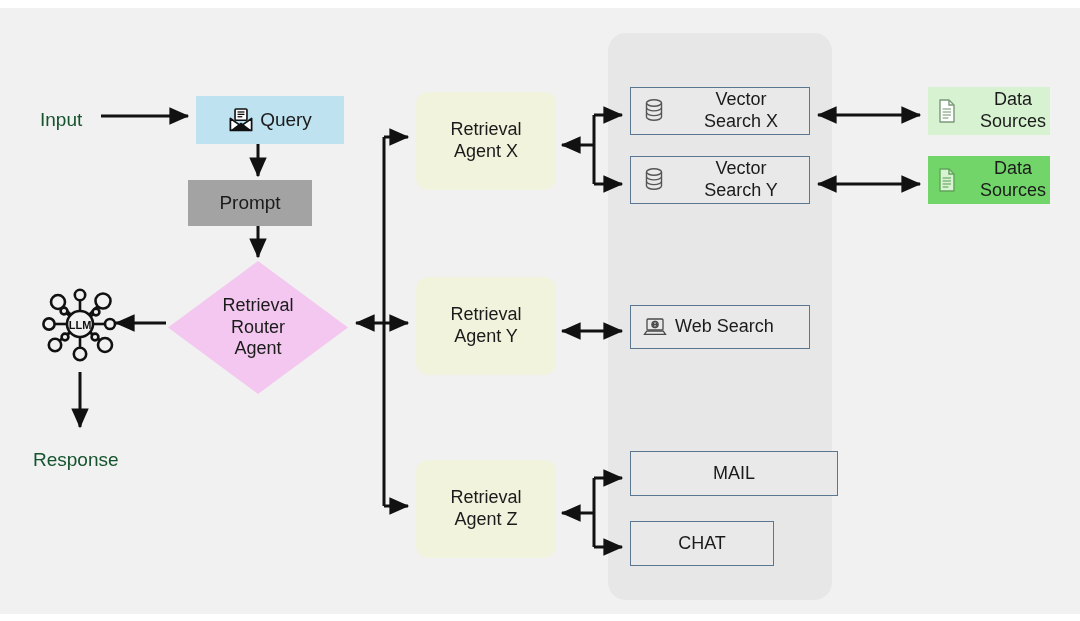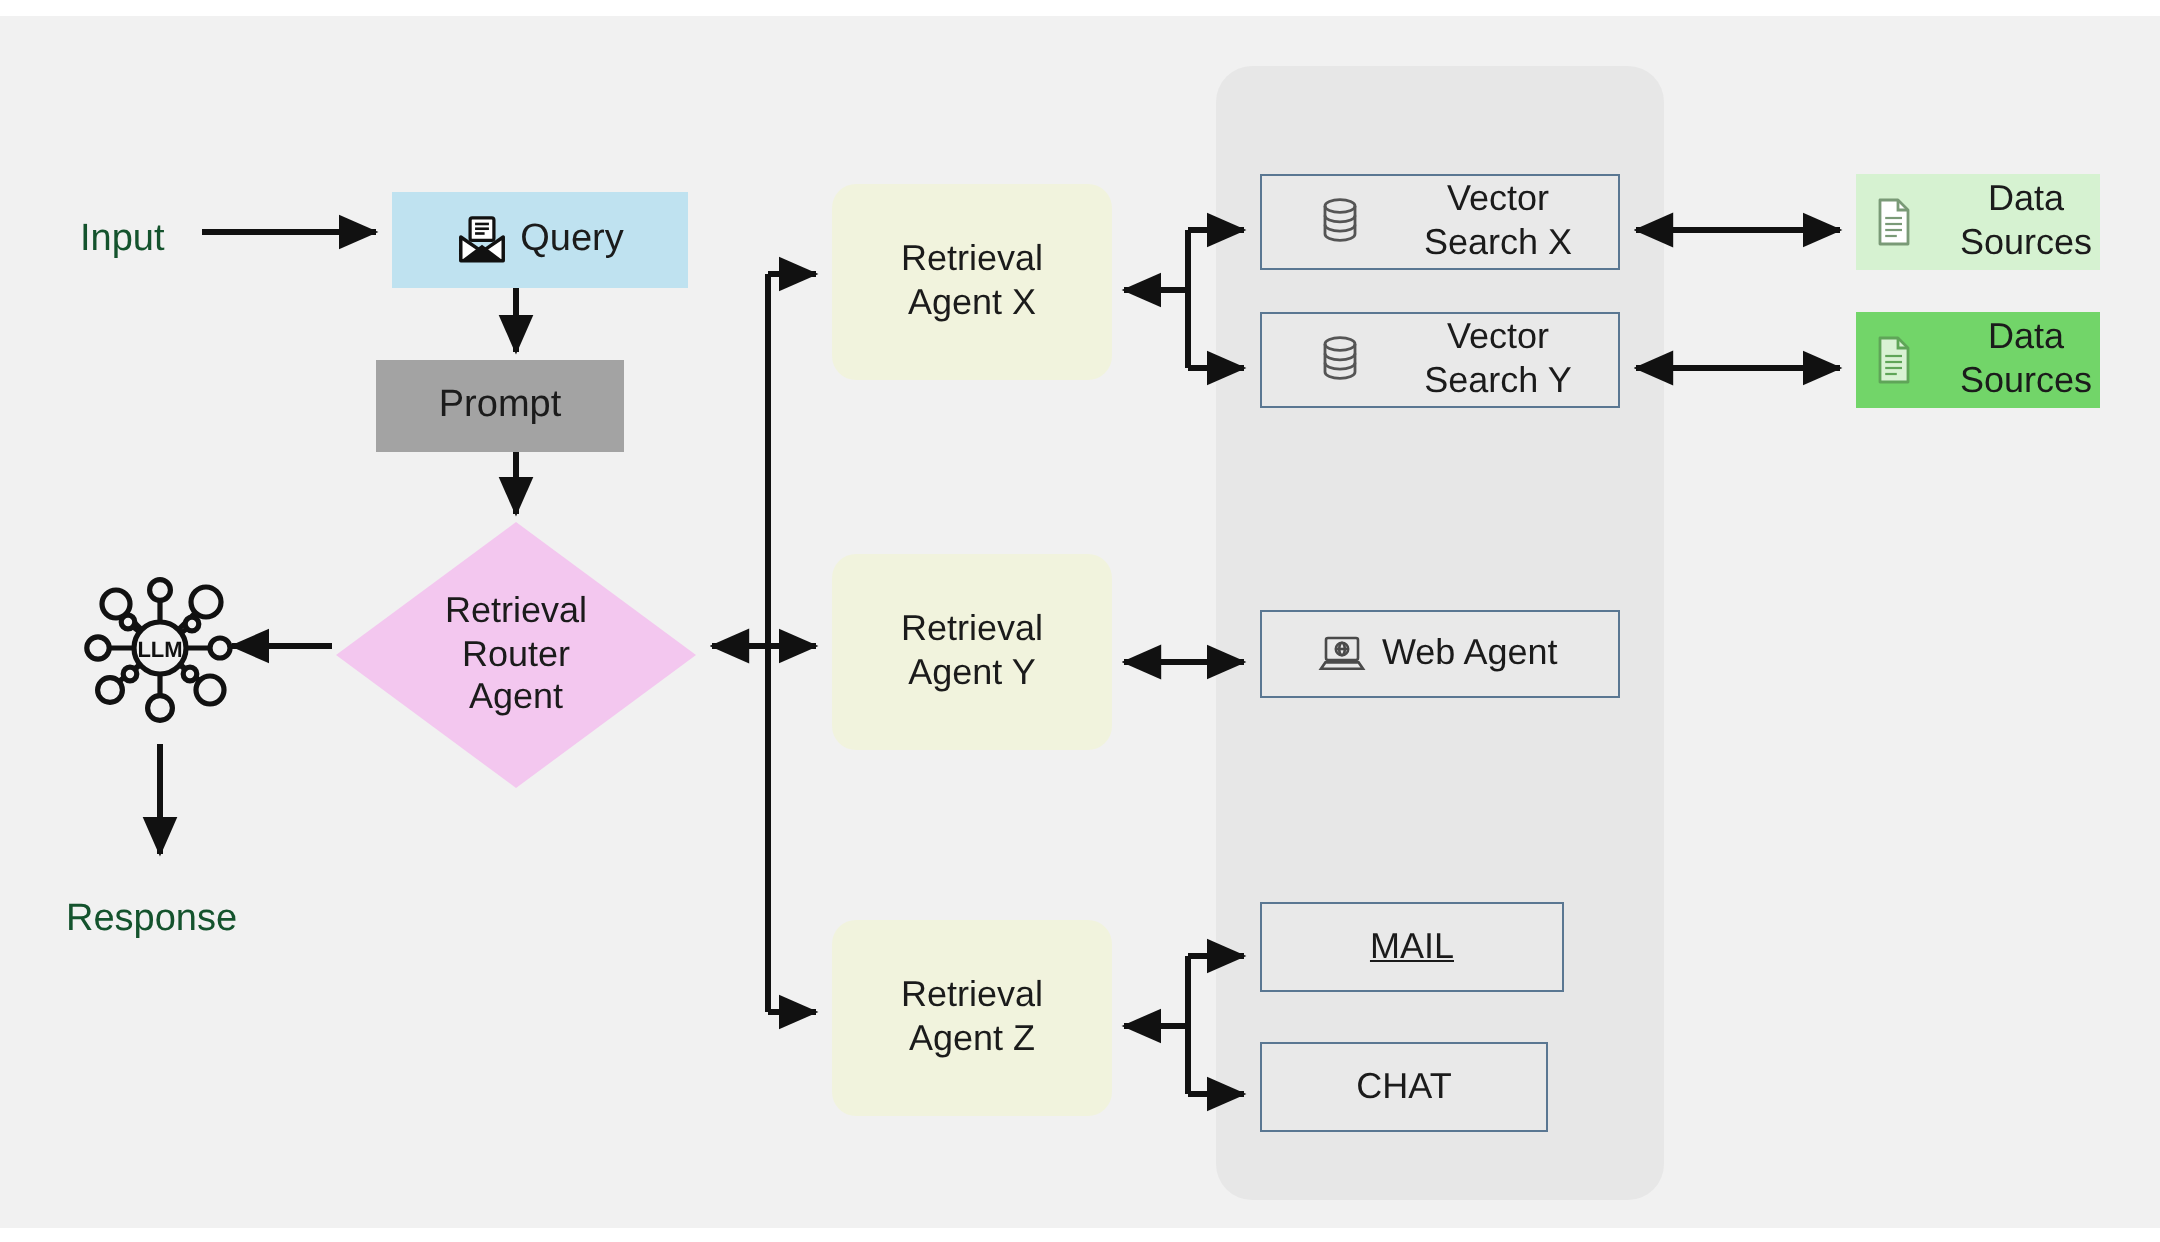--- a/index.html
+++ b/index.html
@@ -96,25 +96,25 @@
   }
   #agent-x { left: 416px; top: 84px; }
   #agent-y { left: 416px; top: 269px; }
   #agent-z { left: 416px; top: 452px; }
 
   .tool-box {
     background: #e9e9e9;
     border: 1.5px solid #5a7792;
     font-size: 18px;
   }
-  .tool-box.withicon { justify-content: flex-start; padding-left: 28px; gap: 8px; }
+  .tool-box.withicon { justify-content: flex-start; padding-left: 12px; gap: 8px; }
   #vector-x { left: 630px; top: 79px; width: 180px; height: 48px; }
   #vector-y { left: 630px; top: 148px; width: 180px; height: 48px; }
   #web-search { left: 630px; top: 297px; width: 180px; height: 44px; }
-  #mail-box  { left: 630px; top: 443px; width: 152px; height: 45px; text-decoration: underline; }
+  #mail-box  { left: 630px; top: 443px; width: 208px; height: 45px; }
   #chat-box  { left: 630px; top: 513px; width: 144px; height: 45px; }
 
   .ds-box {
     width: 122px; height: 48px;
     font-size: 18px;
     justify-content: flex-start;
     padding-left: 8px;
     gap: 18px;
   }
   #ds-1 { left: 928px; top: 79px; background: #d6f2d1; }
@@ -317,21 +317,21 @@
         <svg width="24" height="22" viewBox="0 0 24 22">
           <g fill="none" stroke="#4a4a4a" stroke-width="1.3">
             <rect x="4" y="3" width="16" height="11" rx="1"></rect>
             <circle cx="12" cy="8.5" r="3.1"></circle>
             <ellipse cx="12" cy="8.5" rx="1.4" ry="3.1"></ellipse>
             <line x1="8.9" y1="8.5" x2="15.1" y2="8.5"></line>
             <path d="M1.5 18.4 h21 l-2.2 -3.2 h-16.6 z"></path>
           </g>
         </svg>
       </span>
-      <span class="lbl">Web Agent</span>
+      <span class="lbl">Web Search</span>
     </div>
 
     <div class="node tool-box" id="mail-box">
       <span class="lbl">MAIL</span>
     </div>
     <div class="node tool-box" id="chat-box">
       <span class="lbl">CHAT</span>
     </div>
 
     <div class="node ds-box" id="ds-1">

